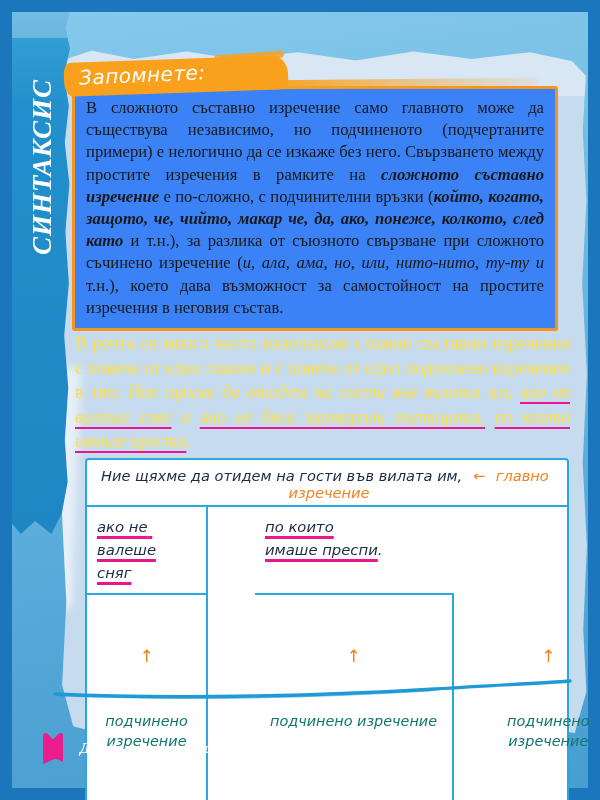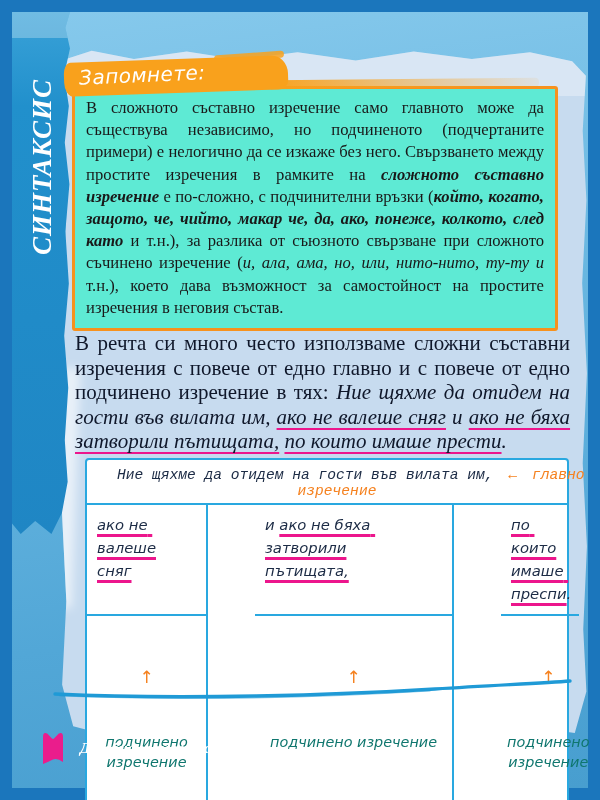--- a/index.html
+++ b/index.html
@@ -58,41 +58,41 @@
     background:rgba(249,161,28,0.85); border-radius:4px; transform:rotate(-4deg);
   }
   .remember-text{
     position:absolute; left:15px; top:6px;
     font-family:"DejaVu Sans", sans-serif; font-style:italic;
     font-size:20px; color:#FFFFFF; transform:rotate(-2.5deg); letter-spacing:0.5px;
   }
   
   .note-box{
     position:absolute; left:72px; top:86px; width:486px; box-sizing:border-box;
-    background:#5eead4; border:3px solid #F6921E; border-radius:3px;
+    background:#3b82f6; border:3px solid #F6921E; border-radius:3px;
     padding:8px 11px 9px 11px;
     font-size:16.6px; line-height:22.2px; text-align:justify; color:#191919; z-index:2;
   }
   
   .para{
     position:absolute; left:75px; top:331px; width:495px;
-    font-size:21px; line-height:24.5px; text-align:justify; color:#0f172a;
+    font-size:18px; line-height:24.5px; text-align:justify; color:#fde047;
   }
   .seg-n{ font-style:normal; }
   .seg-bi{ font-weight:bold; font-style:italic; }
   .seg-i{ font-style:italic; }
   .seg-iu{ font-style:italic; text-decoration:underline;
     text-decoration-color:#EC168C; text-decoration-thickness:2px; text-underline-offset:3.5px; }
   
   .diagram{
     position:absolute; left:85px; top:458px; width:484px; box-sizing:border-box;
     background:#FFFFFF; border:2.5px solid #29A8E0; border-radius:4px;
     font-family:"DejaVu Sans", sans-serif; font-style:italic; color:#1C2B45;
   }
-  .dg-main{ border-bottom:2.5px solid #29A8E0; padding:7px 10px 4px 30px;font-family:Liberation Mono, monospace; }
+  .dg-main{ border-bottom:2.5px solid #29A8E0; padding:7px 10px 4px 14px; }
   .dg-main-line1{ font-size:14.6px; white-space:nowrap; }
   .dg-main-line1 .orange{ margin-left:6px; }
   .dg-main-line2{ text-align:center; font-size:14.6px; }
   .orange{ color:#F58220; }
   .dg-grid{ display:grid; grid-template-columns:121px 199px 1fr;gap:47px; }
   .dg-cell{
     padding:9px 8px 8px 10px; font-size:14.8px; line-height:1.55;
     border-right:2.5px solid #29A8E0; white-space:pre-wrap;
   }
   .dg-cell.last{ border-right:none; }
@@ -144,22 +144,20 @@
       <div class="dg-main-line1">
         <span>Ние щяхме да отидем на гости във вилата им,</span>
         <span class="orange">←</span>
         <span class="orange">главно</span>
       </div>
       <div class="dg-main-line2 orange">изречение</div>
     </div>
     <div class="dg-grid">
       <div class="dg-cell clause"><span class="seg-hu">ако не валеше
 сняг</span></div>
-      <div class="dg-cell clause"><span class="seg-h">и </span><span class="seg-hu">ако не бяха затворили
-пътищата,</span></div>
       <div class="dg-cell clause last"><span class="seg-hu">по които
 имаше преспи</span><span class="seg-h">.</span></div>
     </div>
     <div class="dg-grid">
       <div class="dg-cell dg-label-cell">
         <div class="dg-arrow">↑</div>
         <div class="dg-label">подчинено
 изречение</div>
       </div>
       <div class="dg-cell dg-label-cell">

